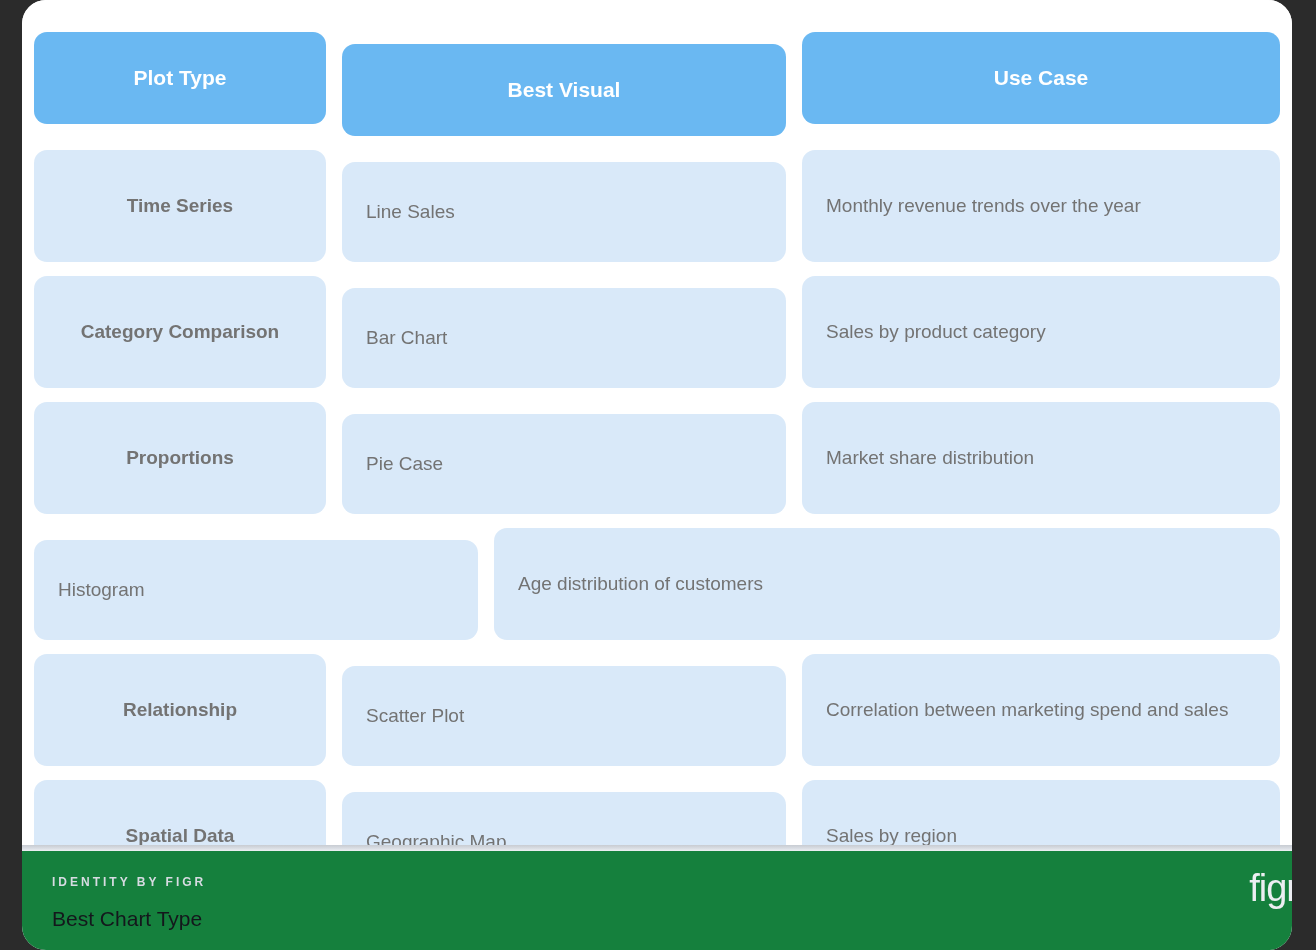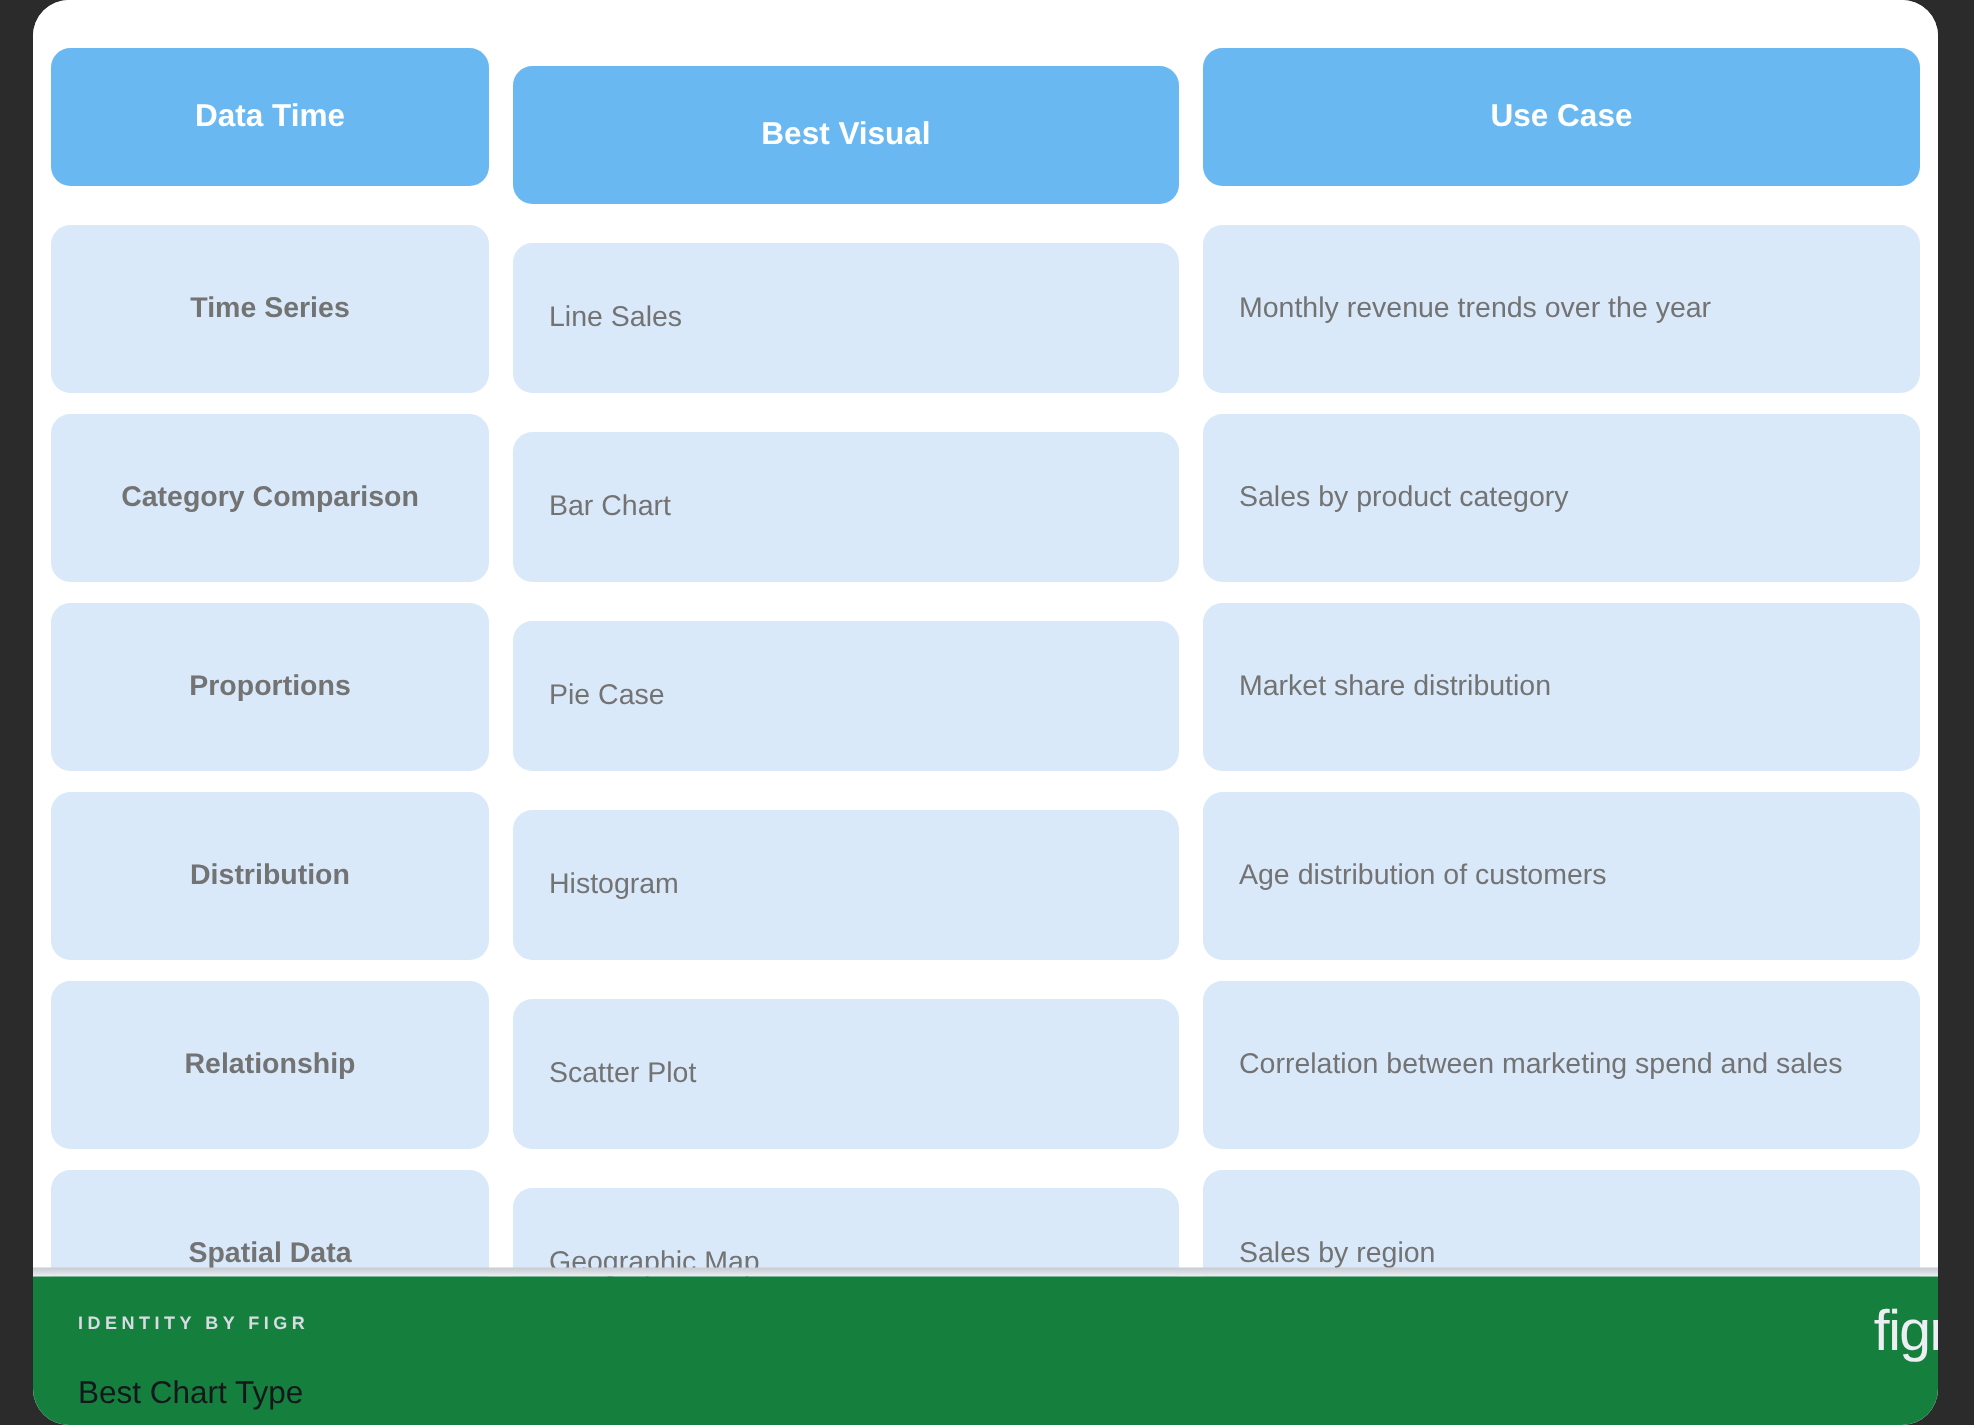--- a/index.html
+++ b/index.html
@@ -107,21 +107,21 @@
 
   .kicker {
     font-size: 12px;
     font-weight: bold;
     letter-spacing: 3.0px;
     color: #d7dbe2;
     text-transform: uppercase;
   }
 
   .footer-title {
-    margin-top: 28px;
+    margin-top: 18px;
     font-size: 21px;
     color: #14171c;
   }
 
   .brand {
     position: absolute;
     right: -6px;
     top: 18px;
     font-size: 38px;
     color: #eceef2;
@@ -134,21 +134,21 @@
 <body>
 
 <div id="app">
 
   <div class="panel">
 
     <div class="card">
       <div class="table">
 
         <div class="row row-head">
-          <div class="cell col-1">Data Time</div>
+          <div class="cell col-1">Plot Type</div>
           <div class="cell col-2">Best Visual</div>
           <div class="cell col-3">Use Case</div>
         </div>
 
         <div class="row row-body">
           <div class="cell col-1">Time Series</div>
           <div class="cell col-2">Line Sales</div>
           <div class="cell col-3">Monthly revenue trends over the year</div>
         </div>
 
@@ -158,21 +158,20 @@
           <div class="cell col-3">Sales by product category</div>
         </div>
 
         <div class="row row-body">
           <div class="cell col-1">Proportions</div>
           <div class="cell col-2">Pie Case</div>
           <div class="cell col-3">Market share distribution</div>
         </div>
 
         <div class="row row-body">
-          <div class="cell col-1">Distribution</div>
           <div class="cell col-2">Histogram</div>
           <div class="cell col-3">Age distribution of customers</div>
         </div>
 
         <div class="row row-body tall">
           <div class="cell col-1">Relationship</div>
           <div class="cell col-2">Scatter Plot</div>
           <div class="cell col-3">Correlation between marketing spend and sales</div>
         </div>
 

